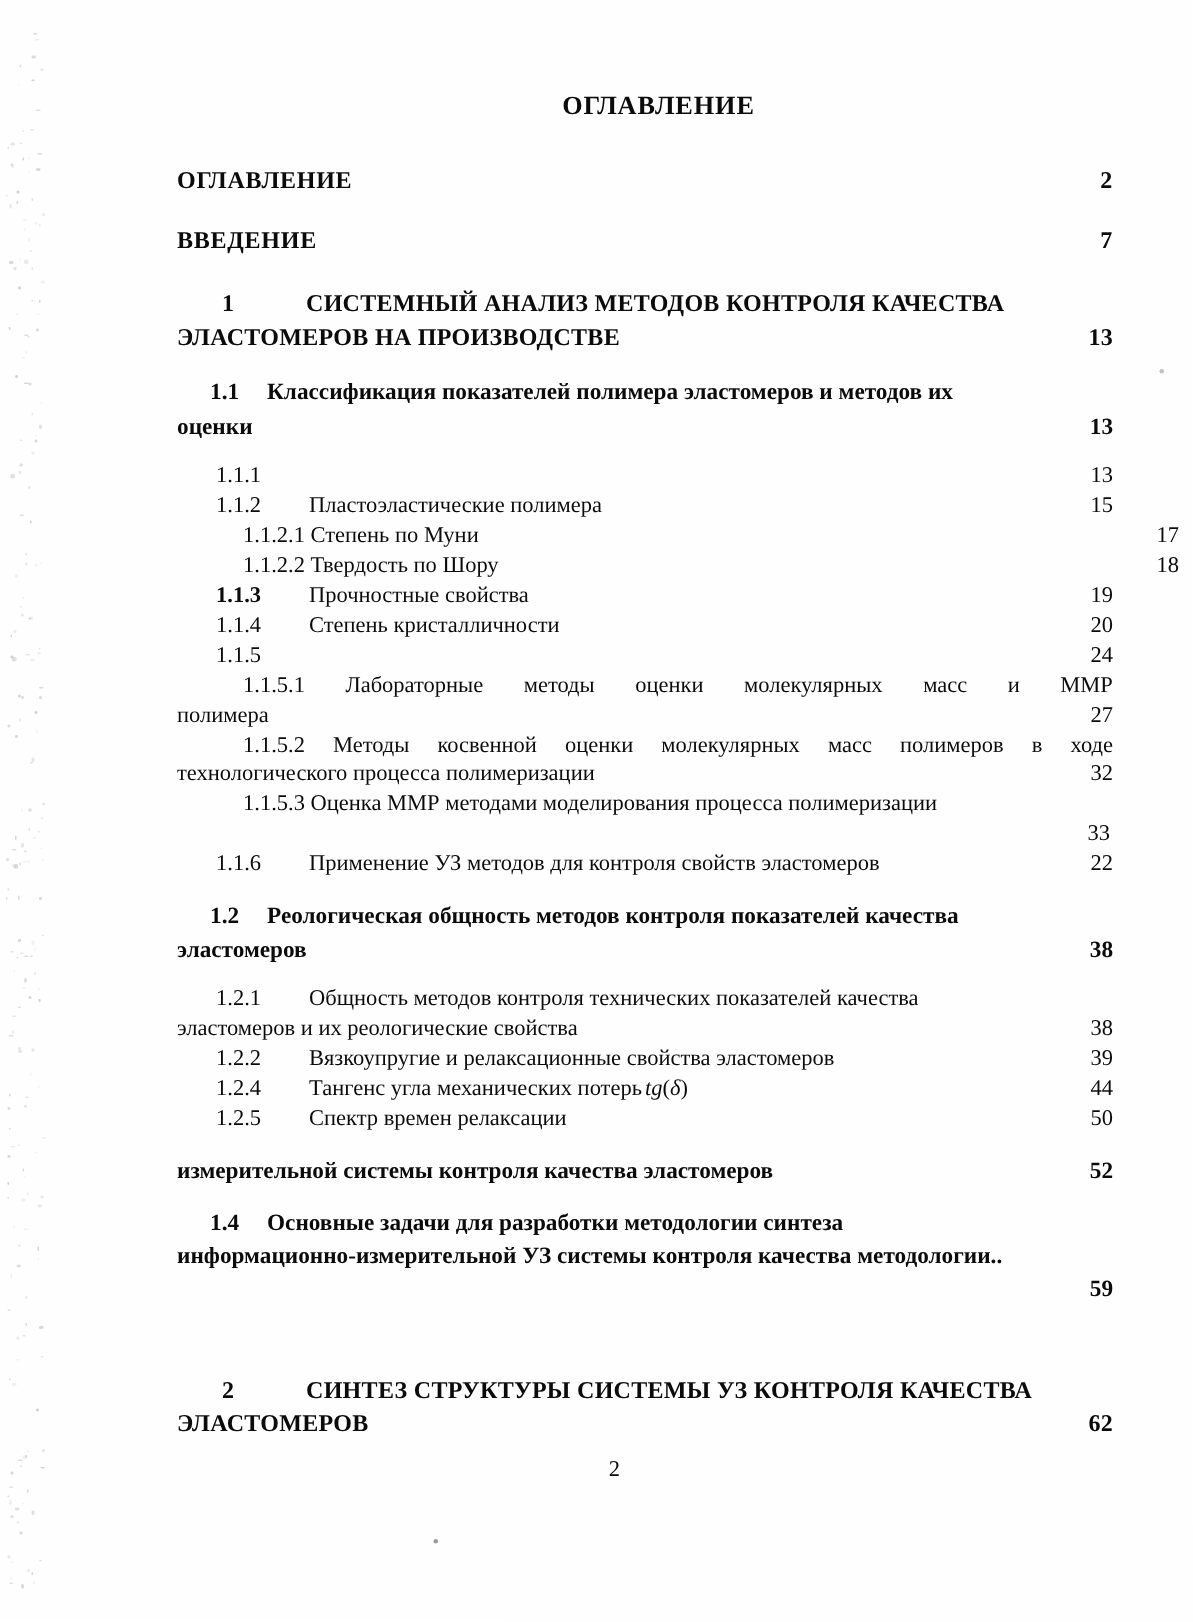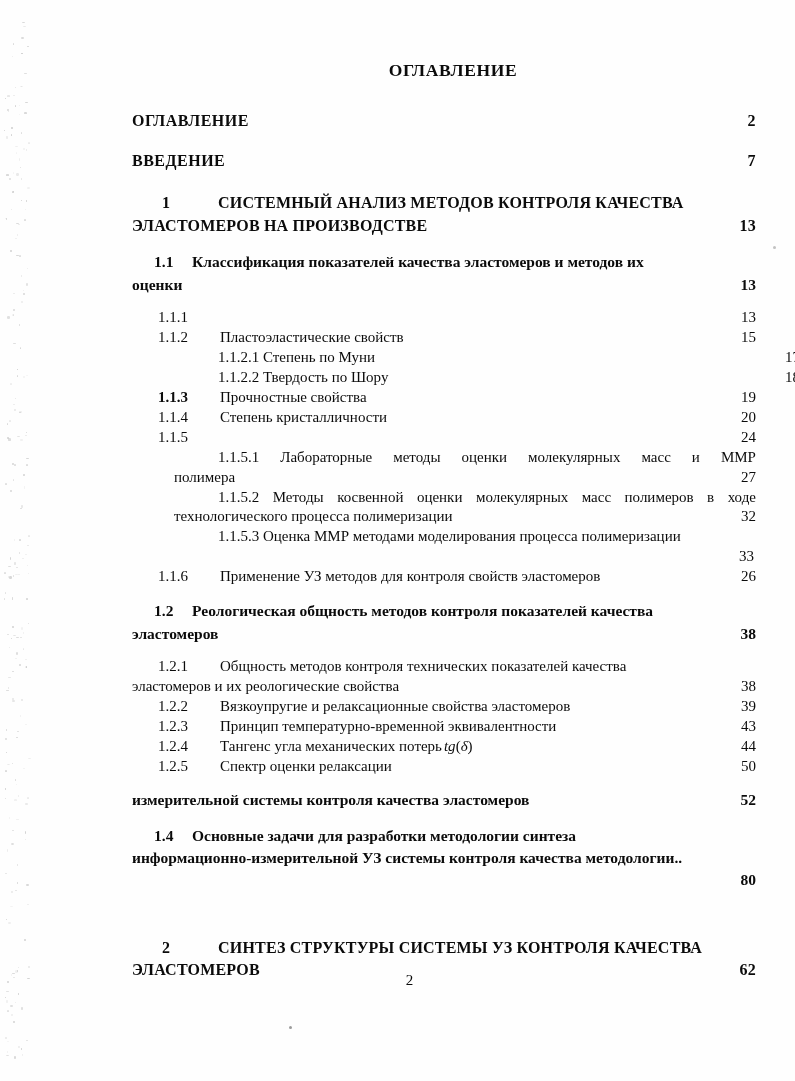--- a/index.html
+++ b/index.html
@@ -60,21 +60,21 @@
     height: 3px;
     background: #9a9a9a;
     border-radius: 50%;
     opacity: .6;
     pointer-events: none;
   }
 
   
   #content {
     position: absolute;
-    left: 132px;
+    left: 118px;
     top: 60px;
     width: 624px;
   }
 
   .doc-title {
     text-align: center;
     font-weight: bold;
     font-size: 17.5px;
     letter-spacing: .6px;
     margin: 0 0 31px 0;
@@ -149,21 +149,20 @@
 
   .lvl-3 {              
     font-size: 15px;
     line-height: 1.33;
   }
   .lvl-3 .pg { min-width: 22px; }
 
   .lvl-4 {              
     font-size: 15px;
     line-height: 1.33;
-    margin-left: 42px;
   }
   .lvl-4 .row-first { padding-left: 44px; }
   .lvl-4 .pg { min-width: 0; }
 
   
   .just-line {
     display: flex;
     justify-content: space-between;
     padding-left: 44px;
     white-space: nowrap;
@@ -438,40 +437,40 @@
       </span>
       <div class="row">
         <span class="lbl">ЭЛАСТОМЕРОВ НА ПРОИЗВОДСТВЕ</span>
         <span class="leader"></span>
         <span class="pg">13</span>
       </div>
     </div>
 
     <div class="toc-entry lvl-2">
       <span class="head-line">
-        <span class="sec-num">1.1</span><span>Классификация показателей качества эластомеров и методов их</span>
+        <span class="sec-num">1.1</span><span>Классификация показателей полимера эластомеров и методов их</span>
       </span>
       <div class="row">
         <span class="lbl">оценки</span>
         <span class="leader"></span>
         <span class="pg">13</span>
       </div>
     </div>
 
     <div class="toc-entry lvl-3">
       <div class="row">
         <span class="lbl" style="display: inline-block; width: 62px; padding-left: 26px; flex: 0 0 auto;">1.1.1</span>
         <span class="leader"></span>
         <span class="pg">13</span>
       </div>
     </div>
     <div class="toc-entry lvl-3">
       <div class="row">
         <span class="lbl" style="display: inline-block; width: 62px; padding-left: 26px; flex: 0 0 auto;">1.1.2</span>
-        <span class="lbl">Пластоэластические свойств</span>
+        <span class="lbl">Пластоэластические полимера</span>
         <span class="leader"></span>
         <span class="pg">15</span>
       </div>
     </div>
 
     <div class="toc-entry lvl-4">
       <div class="row row-first" style="padding-right:26px;">
         <span class="lbl">1.1.2.1</span>
         <span class="lbl">&nbsp;</span>
         <span class="lbl">Степень по Муни</span>
@@ -561,21 +560,21 @@
         <span class="leader"></span>
         <span class="pg">33</span>
       </div>
     </div>
 
     <div class="toc-entry lvl-3">
       <div class="row">
         <span class="lbl" style="display: inline-block; width: 62px; padding-left: 26px; flex: 0 0 auto;">1.1.6</span>
         <span class="lbl">Применение УЗ методов для контроля свойств эластомеров</span>
         <span class="leader"></span>
-        <span class="pg">26</span>
+        <span class="pg">22</span>
       </div>
     </div>
 
     <div class="toc-entry lvl-2">
       <span class="head-line">
         <span class="sec-num">1.2</span><span>Реологическая общность методов контроля показателей качества</span>
       </span>
       <div class="row">
         <span class="lbl">эластомеров</span>
         <span class="leader"></span>
@@ -596,43 +595,35 @@
     </div>
 
     <div class="toc-entry lvl-3">
       <div class="row">
         <span class="lbl" style="display: inline-block; width: 62px; padding-left: 26px; flex: 0 0 auto;">1.2.2</span>
         <span class="lbl">Вязкоупругие и релаксационные свойства эластомеров</span>
         <span class="leader"></span>
         <span class="pg">39</span>
       </div>
     </div>
-    <div class="toc-entry lvl-3">
-      <div class="row">
-        <span class="lbl" style="display: inline-block; width: 62px; padding-left: 26px; flex: 0 0 auto;">1.2.3</span>
-        <span class="lbl">Принцип температурно-временной эквивалентности</span>
-        <span class="leader"></span>
-        <span class="pg">43</span>
-      </div>
-    </div>
 
     <div class="toc-entry lvl-3">
       <div class="row">
         <span class="lbl" style="display: inline-block; width: 62px; padding-left: 26px; flex: 0 0 auto;">1.2.4</span>
         <span class="lbl">Тангенс угла механических потерь</span>
         <span class="lbl math"><span>tg</span><span class="paren">(</span><span>δ</span><span class="paren">)</span></span>
         <span class="leader"></span>
         <span class="pg">44</span>
       </div>
     </div>
 
     <div class="toc-entry lvl-3">
       <div class="row">
         <span class="lbl" style="display: inline-block; width: 62px; padding-left: 26px; flex: 0 0 auto;">1.2.5</span>
-        <span class="lbl">Спектр оценки релаксации</span>
+        <span class="lbl">Спектр времен релаксации</span>
         <span class="leader"></span>
         <span class="pg">50</span>
       </div>
     </div>
 
     <div class="toc-entry lvl-2">
       <div class="row">
         <span class="lbl">измерительной системы контроля качества эластомеров</span>
         <span class="leader"></span>
         <span class="pg">52</span>
@@ -642,21 +633,21 @@
     <div class="toc-entry lvl-2">
       <span class="head-line">
         <span class="sec-num">1.4</span><span>Основные задачи для разработки методологии синтеза</span>
       </span>
       <div class="row">
         <span class="lbl">информационно-измерительной УЗ системы контроля качества методологии</span>
         <span class="lbl">..</span>
       </div>
       <div class="dots-only-line" style="padding-left:0;">
         <span class="leader"></span>
-        <span class="pg" style="min-width:22px;">80</span>
+        <span class="pg" style="min-width:22px;">59</span>
       </div>
     </div>
 
     <div class="spacer-md"></div>
 
     <div class="toc-entry lvl-chapter">
       <span class="chapter-head">
         <span class="chapter-num">2</span><span>СИНТЕЗ СТРУКТУРЫ СИСТЕМЫ УЗ КОНТРОЛЯ КАЧЕСТВА</span>
       </span>
       <div class="row">

